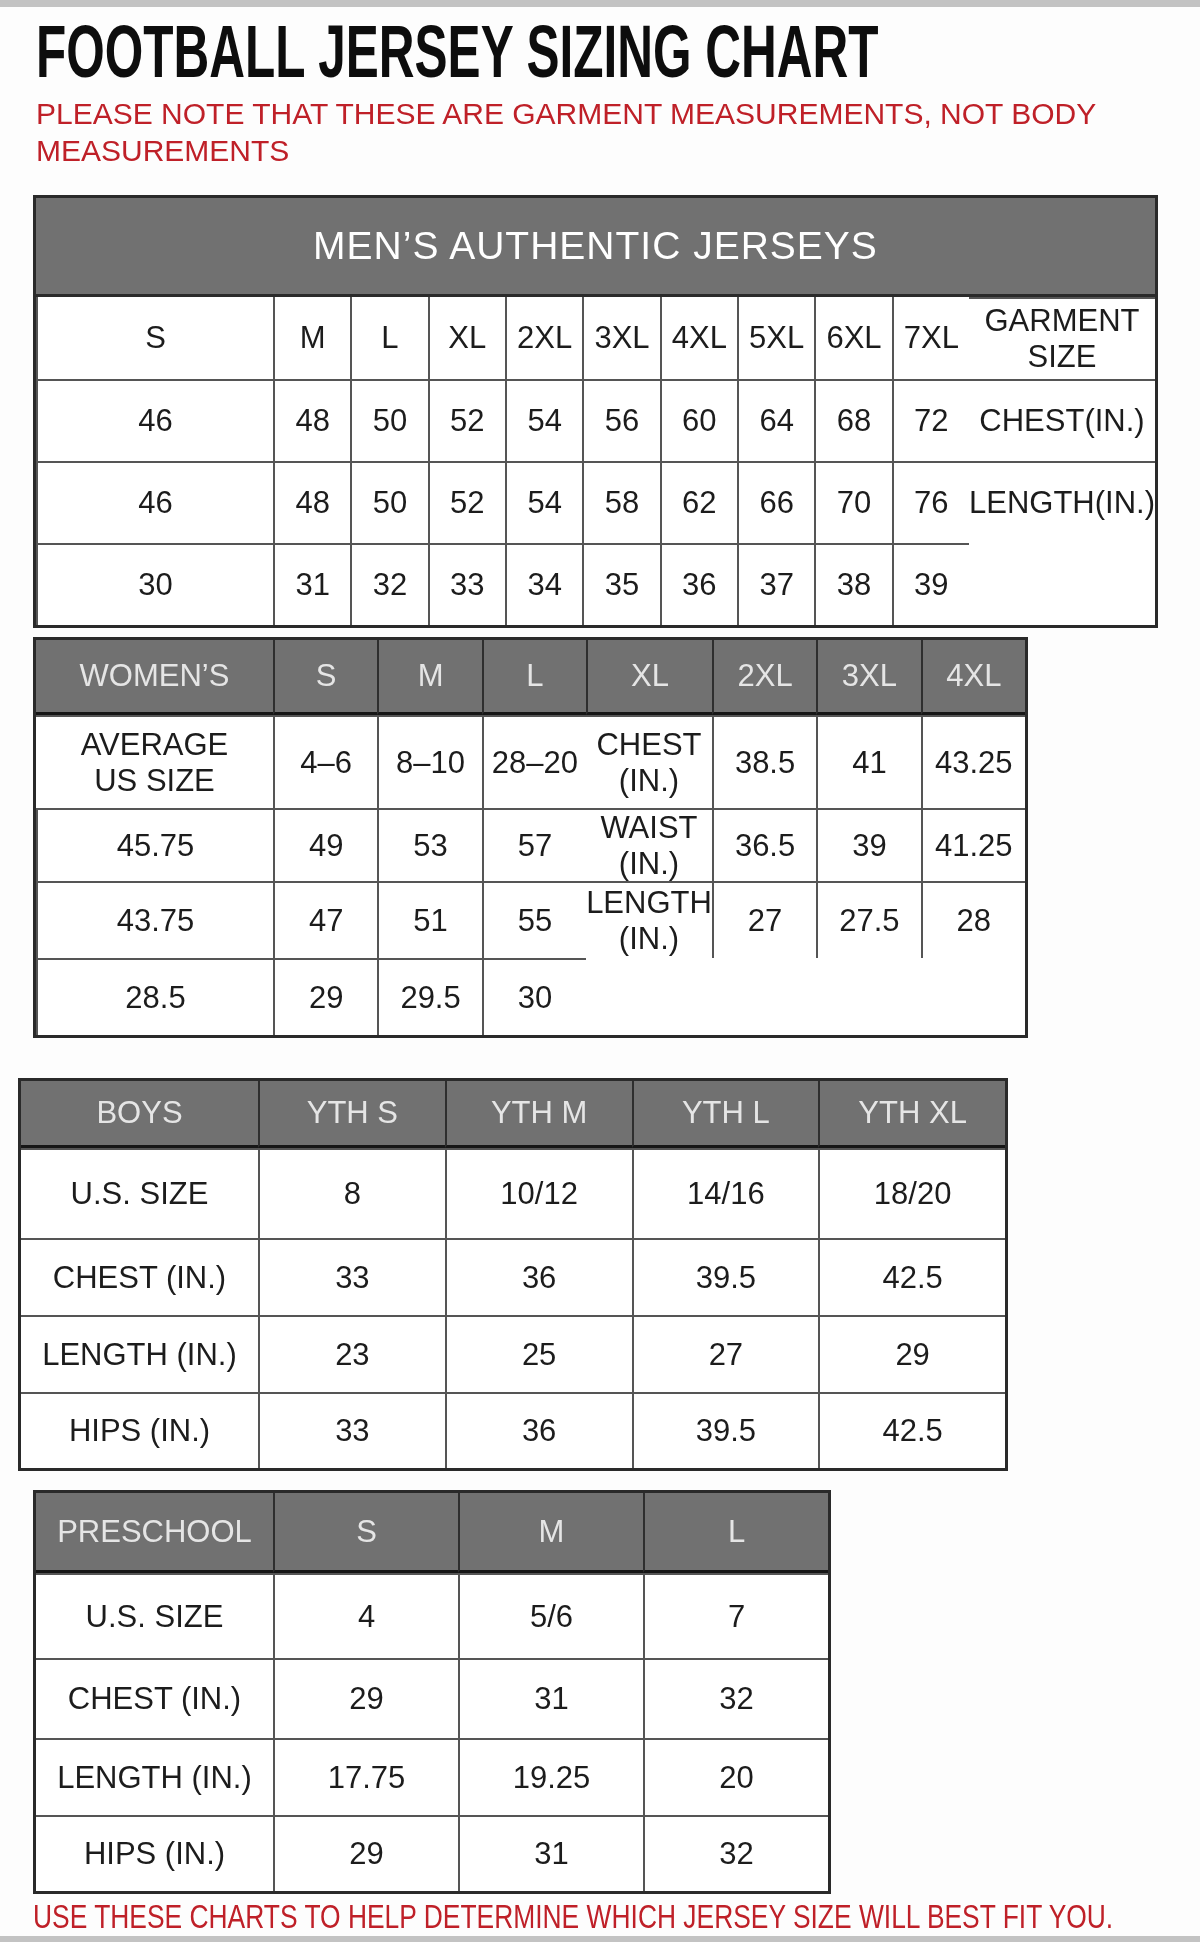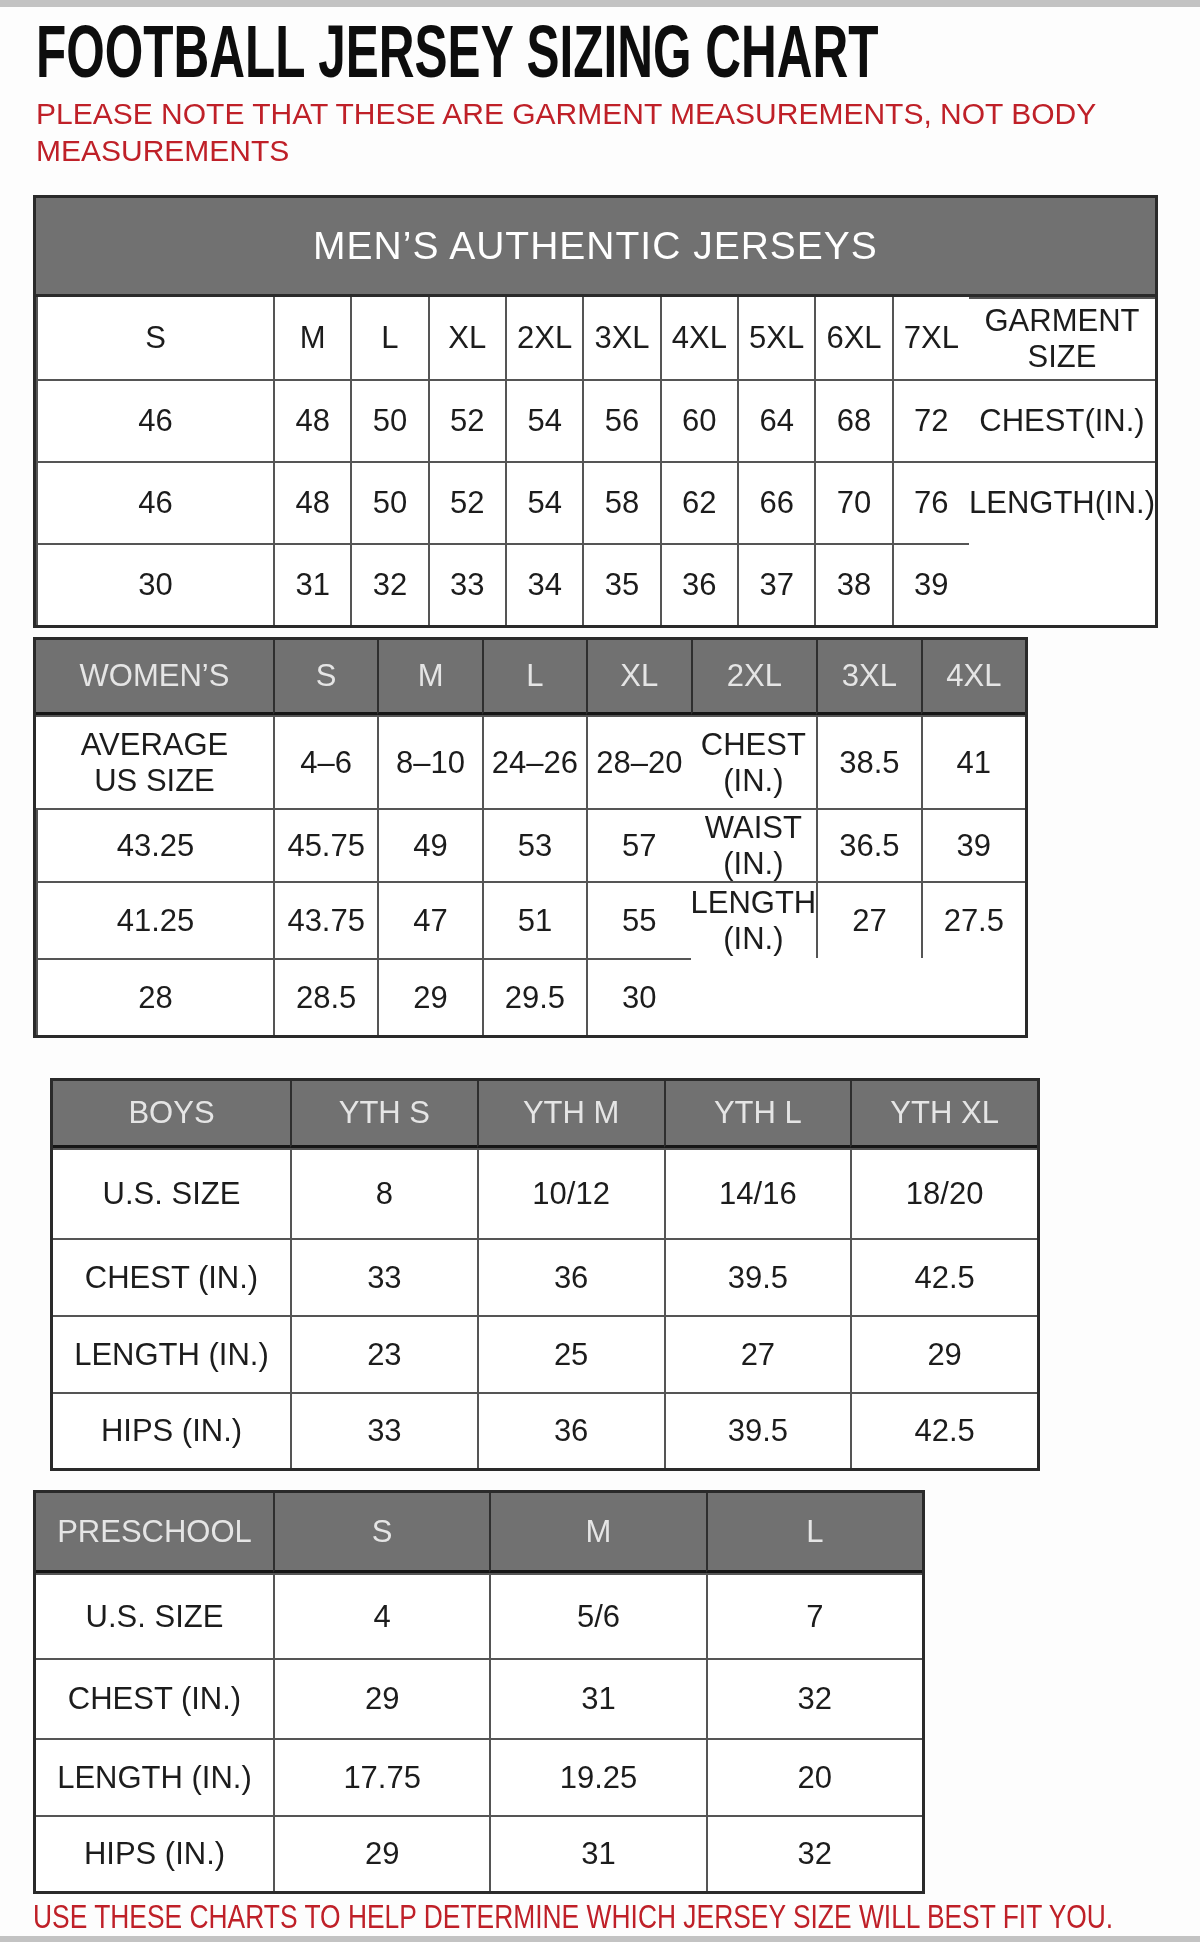--- a/index.html
+++ b/index.html
@@ -94,22 +94,22 @@
   .cell.head { border-top: none; }
   .cell.head.gray {
     background: var(--gray);
     color: #e5e5e5;
     border-left-color: #2e2e2e;
     border-bottom: 3px solid #161616;
   }
 
   .t-mens      { top: 195px;  left: 33px; width: 1125px; }
   .t-womens    { top: 637px;  left: 33px; width: 995px;  }
-  .t-boys      { top: 1078px; left: 50px; width: 990px;  }
-  .t-preschool { top: 1490px; left: 33px; width: 892px;  }
+  .t-boys      { top: 1078px; left: 18px; width: 990px;  }
+  .t-preschool { top: 1490px; left: 33px; width: 798px;  }
 
   .t-mens .grid      { grid-template-columns: 237px repeat(10, 1fr); grid-template-rows: 82px 82px 82px 82px; }
   .t-womens .grid    { grid-template-columns: 237px repeat(7, 1fr);  grid-template-rows: 75px 93px 73px 77px 77px; }
   .t-boys .grid      { grid-template-columns: 237px repeat(4, 1fr);  grid-template-rows: 67px 90px 77px 77px 76px; }
   .t-preschool .grid { grid-template-columns: 237px repeat(3, 1fr);  grid-template-rows: 80px 85px 80px 77px 76px; }
 </style>
 </head>
 <body>
 
 <div class="page" style="--red: #bf2028; --gray: #717171; --border-dark: #2a2a2a; --border-mid: #555555;">
@@ -176,21 +176,20 @@
         <div class="cell head gray">M</div>
         <div class="cell head gray">L</div>
         <div class="cell head gray">XL</div>
         <div class="cell head gray">2XL</div>
         <div class="cell head gray">3XL</div>
         <div class="cell head gray">4XL</div>
         <div class="cell c0">AVERAGE
 US SIZE</div>
         <div class="cell">4–6</div>
         <div class="cell">8–10</div>
-        <div class="cell">24–26</div>
         <div class="cell">28–20</div>
         <div class="cell c0">CHEST (IN.)</div>
         <div class="cell">38.5</div>
         <div class="cell">41</div>
         <div class="cell">43.25</div>
         <div class="cell">45.75</div>
         <div class="cell">49</div>
         <div class="cell">53</div>
         <div class="cell">57</div>
         <div class="cell c0">WAIST (IN.)</div>

